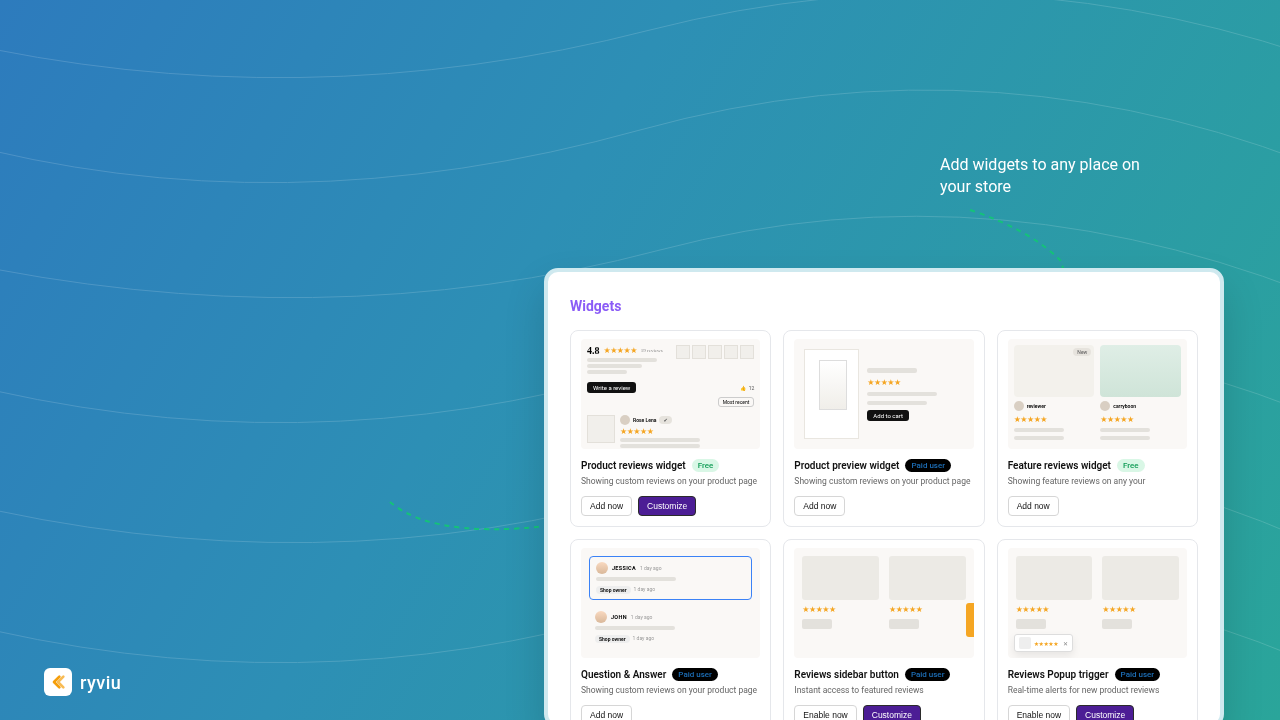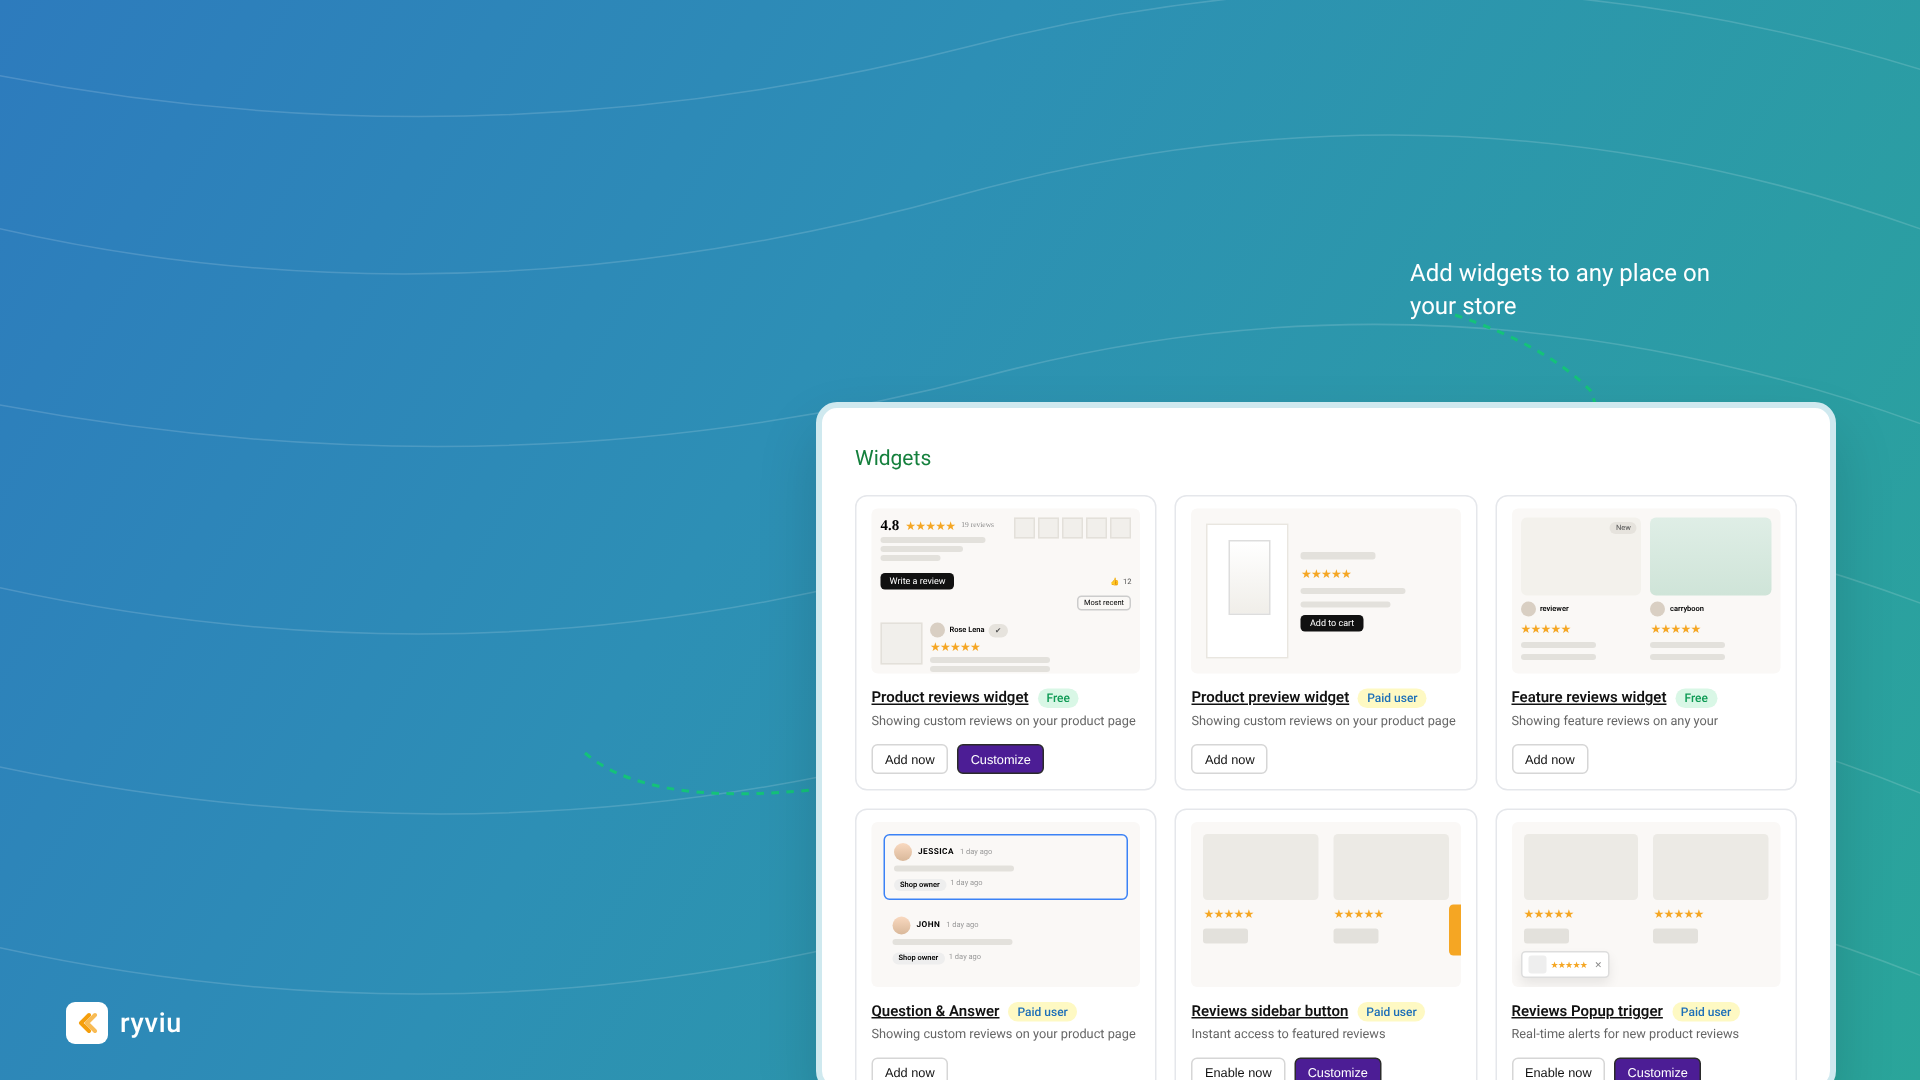--- a/index.html
+++ b/index.html
@@ -12,21 +12,21 @@
   }
   .topo {
     position: absolute; inset: 0; pointer-events: none; opacity: 0.15;
   }
   .hero {
     position: absolute; left: 72px; top: 58px; color: #fff;
   }
   .hero .sub { font-size: 22px; font-weight: 400; font-family: Georgia, 'Times New Roman', serif; opacity: 0.9; }
   .hero .title { font-size: 48px; font-weight: 700; font-family: Georgia, 'Times New Roman', serif; margin-top: 6px; letter-spacing: 0.5px;}
   .callout { position: absolute; color: #fff; font-size: 16px; line-height: 1.4; }
-  .callout.right { left: 940px; top: 171px; width: 220px; }
+  .callout.right { left: 940px; top: 154px; width: 220px; }
   .callout.left  { left: 316px; top: 460px; width: 200px; text-align: right; }
   .logo {
     position: absolute; left: 44px; bottom: 24px; display: flex; align-items: center; gap: 8px; color: #fff;
   }
   .logo .mark {
     width: 28px; height: 28px; background: #fff; border-radius: 6px; display: flex; align-items: center; justify-content: center;
     color: #f59e0b; font-weight: 700;
   }
   .logo .txt { font-size: 18px; font-weight: 500; letter-spacing: 0.5px; }
 
@@ -35,21 +35,21 @@
     position: absolute;
     left: 544px; top: 268px;
     width: 680px; height: 460px;
     background: #fff;
     border-radius: 14px;
     border: 4px solid #cfe9ef;
     padding: 26px 22px 0 22px;
     box-shadow: 0 20px 40px rgba(0,0,0,0.15);
     overflow: hidden;
   }
-  .panel h2 { font-size: 14px; font-weight: 400; color: #15803d; margin-bottom: 16px; }
+  .panel h2 { font-size: 14px; font-weight: 700; color: #8b5cf6; margin-bottom: 16px; }
   .grid {
     display: grid;
     grid-template-columns: repeat(3, 1fr);
     gap: 12px;
   }
   .card {
     border: 1px solid #e5e7eb;
     border-radius: 8px;
     padding: 8px 10px 10px;
     background: #fff;
@@ -59,26 +59,26 @@
     height: 110px;
     background: #faf8f6;
     border-radius: 4px;
     margin-bottom: 10px;
     position: relative;
     overflow: hidden;
   }
   .card .title-row {
     display: flex; align-items: center; gap: 6px; margin-bottom: 4px;
   }
-  .card .title-row .t { font-size: 10px; font-weight: 600; color: #111; text-decoration: underline; }
+  .card .title-row .t { font-size: 10px; font-weight: 600; color: #111; }
   .badge {
     font-size: 8px; padding: 2px 6px; border-radius: 8px; font-weight: 500;
   }
   .badge.free { background: #d9f7e6; color: #0f9b55; }
-  .badge.paid { background: #fef9c3; color: #1d6fb8; }
+  .badge.paid { background: #000000; color: #1d6fb8; }
   .card .desc { font-size: 8.5px; color: #666; margin-bottom: 10px; }
   .actions { display: flex; gap: 6px; align-items: center; }
   .btn {
     font-size: 8.5px; padding: 4px 8px; border-radius: 4px; cursor: pointer; border: 1px solid #d6d6d6;
     background: #fff; color: #111;
   }
   .btn.dark { background: #4c1d95; color: #fff; border-color: #2b2b2b; }
 
   
   .stars { color: #f5a623; font-size: 8px; letter-spacing: -0.5px;}

